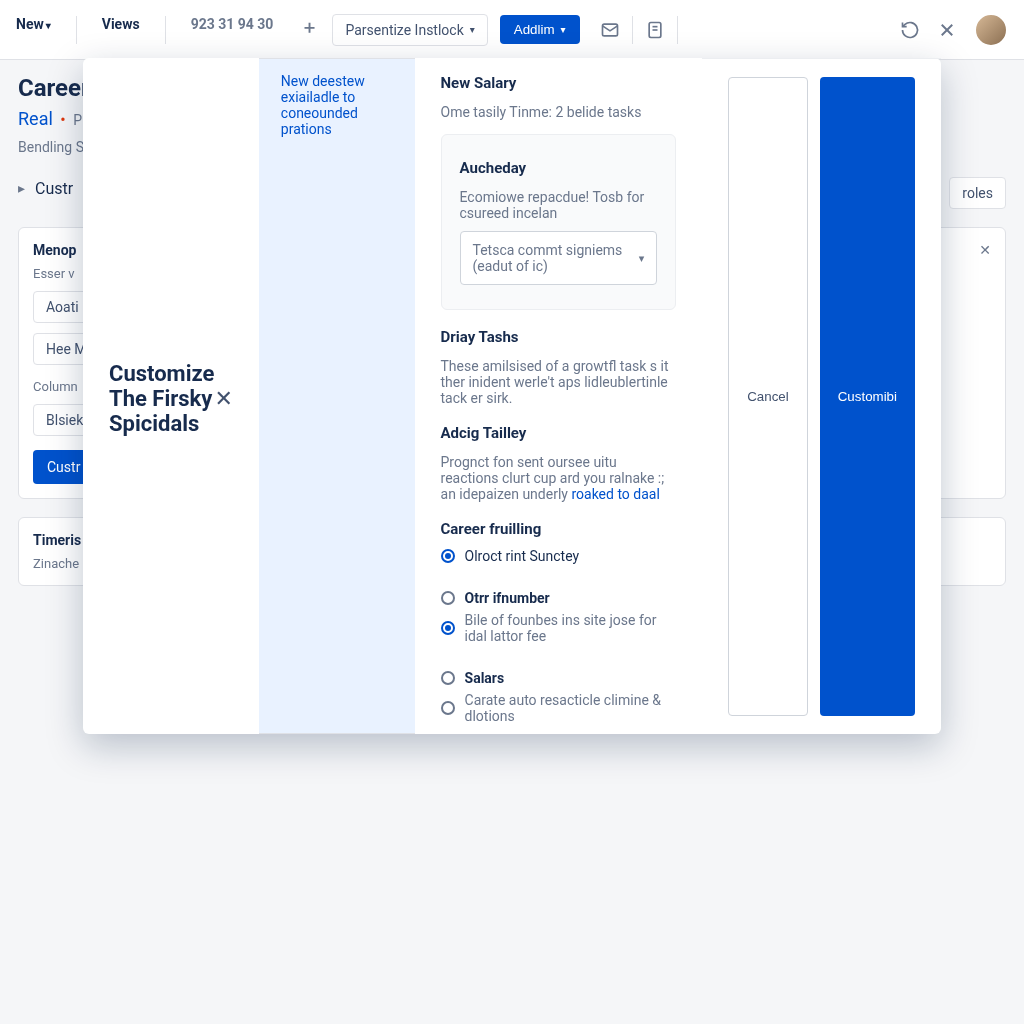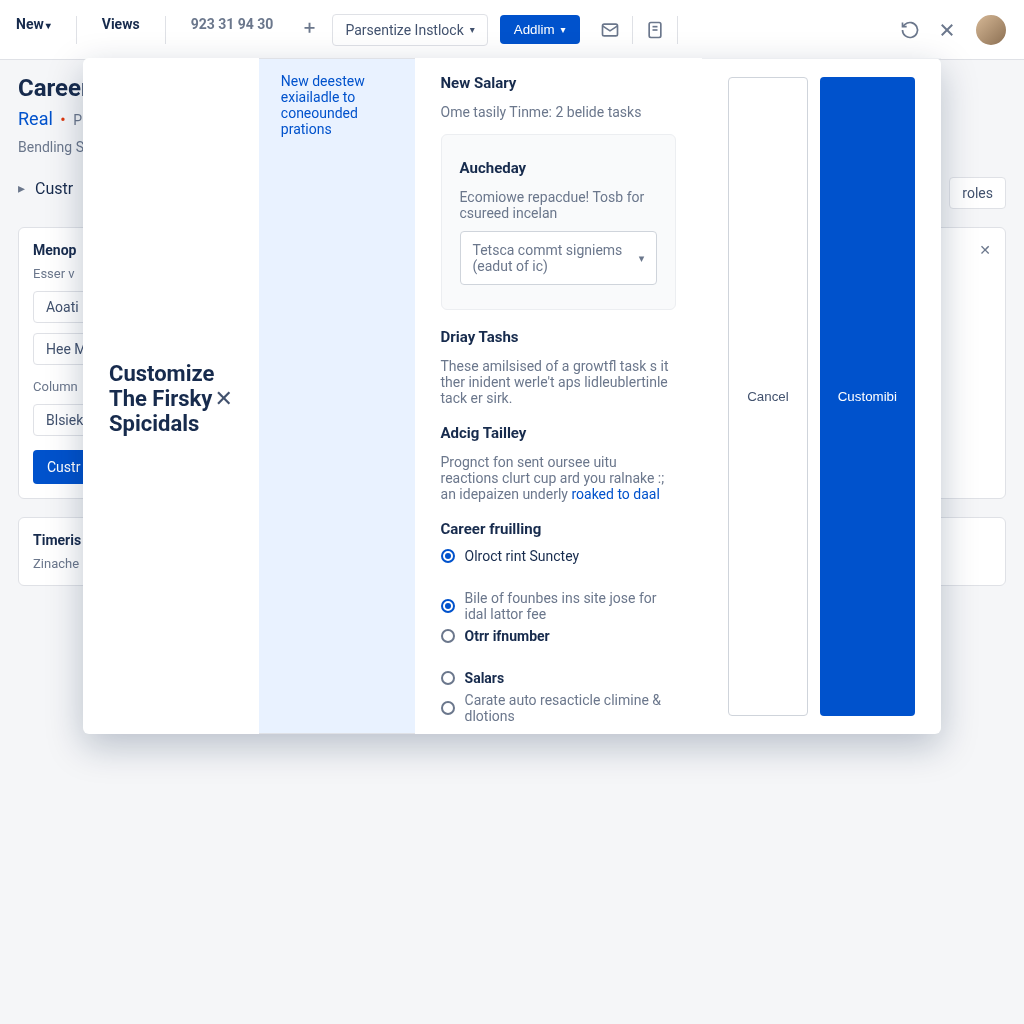--- a/index.html
+++ b/index.html
@@ -273,26 +273,26 @@
         <div class="radio-group">
           <div class="radio-row">
             <span class="radio checked"></span>
             <span class="radio-label">Olroct rint Sunctey</span>
           </div>
         </div>
       </div>
 
       <div class="section" style="margin-top:26px;">
         <div class="radio-row">
+          <span class="radio"></span>
+          <span class="radio-label" style="font-weight:700;">Otrr ifnumber</span>
+        </div>
+        <div class="radio-row">
           <span class="radio checked"></span>
           <span class="radio-label" style="color:#6b778c;">Bile of founbes ins site jose for idal lattor fee</span>
-        </div>
-        <div class="radio-row">
-          <span class="radio"></span>
-          <span class="radio-label" style="font-weight:700;">Otrr ifnumber</span>
         </div>
       </div>
 
       <div class="section" style="margin-top:26px;">
         <div class="radio-row">
           <span class="radio"></span>
           <span class="radio-label" style="font-weight:700;">Salars</span>
         </div>
         <div class="radio-row">
           <span class="radio"></span>

